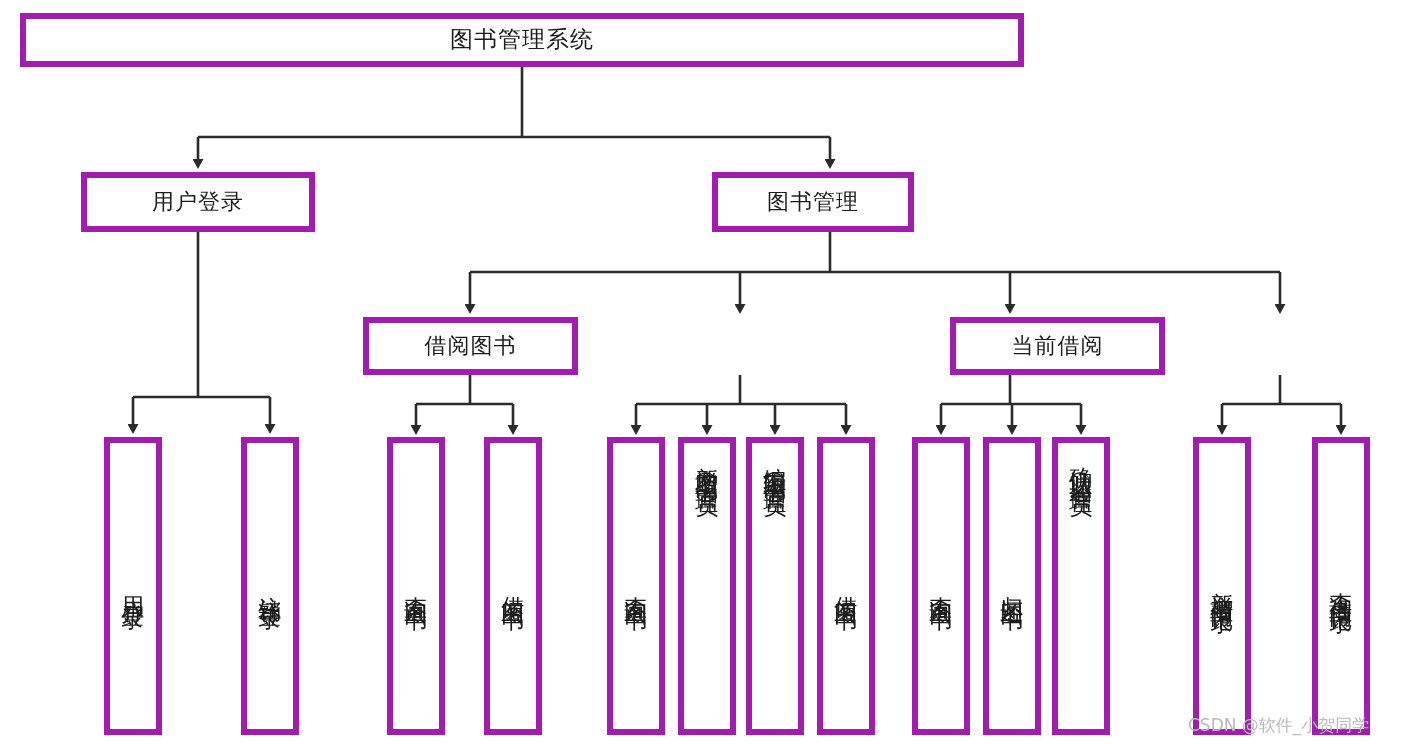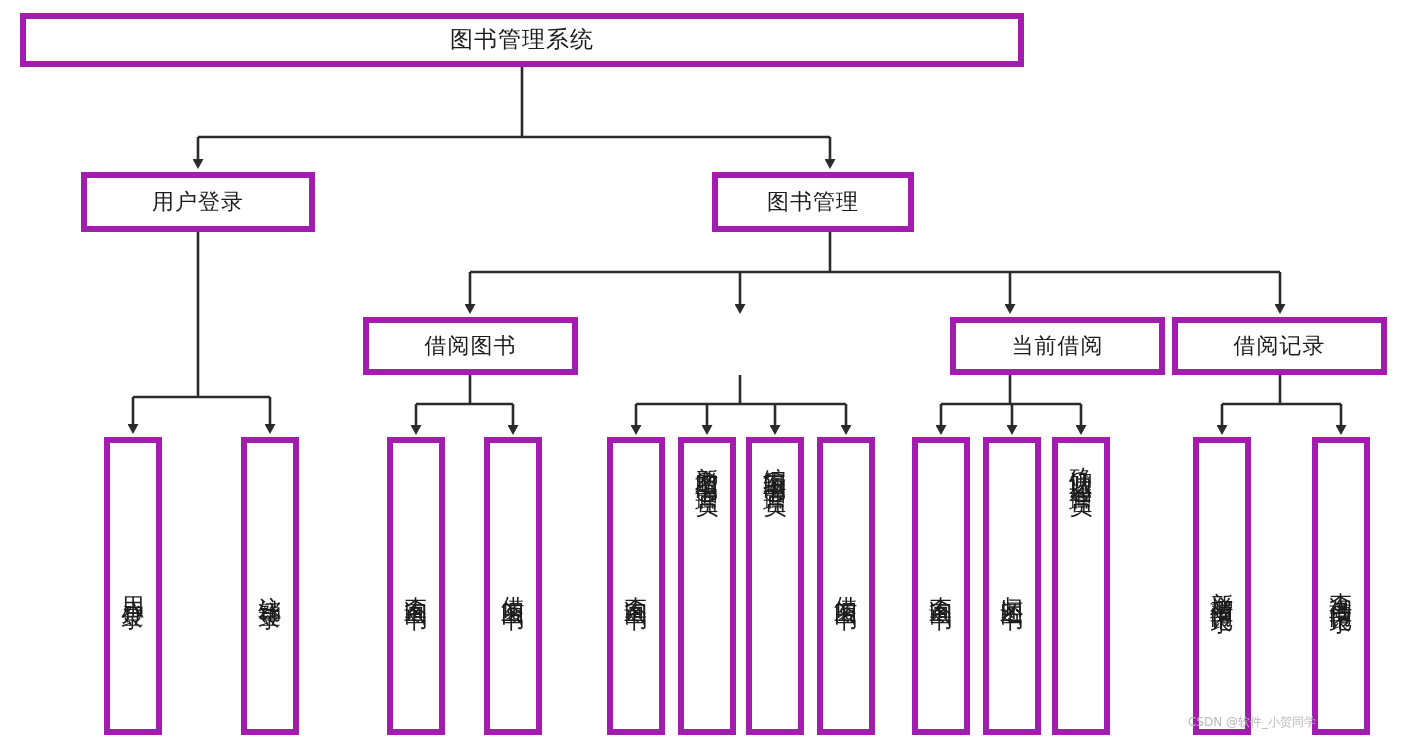--- a/index.html
+++ b/index.html
@@ -64,21 +64,21 @@
     letter-spacing: 4px;
   }
   .node.vert.mid {
     align-items: center;
     padding-top: 0;
   }
   .watermark {
     position: absolute;
     left: 1188px;
     top: 714px;
-    font-size: 12px;
+    font-size: 17px;
     color: #b9b9b9;
     white-space: nowrap;
     z-index: 5;
     font-family: "DejaVu Sans", "Liberation Sans", sans-serif;
   }
 </style>
 </head>
 <body>
 
 <div id="canvas">
@@ -143,23 +143,20 @@
   <div class="node horiz" style="left:712px; top:172px; width:202px; height:60px;">
     <span class="label">图书管理</span>
   </div>
 
   <div class="node horiz" style="left:363px; top:317px; width:215px; height:58px;">
     <span class="label">借阅图书</span>
   </div>
   <div class="node horiz" style="left:903px; top:317px; width:215px; height:58px;margin-left:47px;">
     <span class="label">当前借阅</span>
   </div>
-  <div class="node horiz" style="left:1172px; top:317px; width:215px; height:58px;">
-    <span class="label">借阅记录</span>
-  </div>
 
   <div class="node vert mid" style="left:104px; top:437px; width:58px; height:298px;">
     <span class="label">用户登录</span>
   </div>
   <div class="node vert mid" style="left:241px; top:437px; width:58px; height:298px;">
     <span class="label">注销登录</span>
   </div>
 
   <div class="node vert mid" style="left:387px; top:437px; width:58px; height:298px;">
     <span class="label">查询图书</span>

